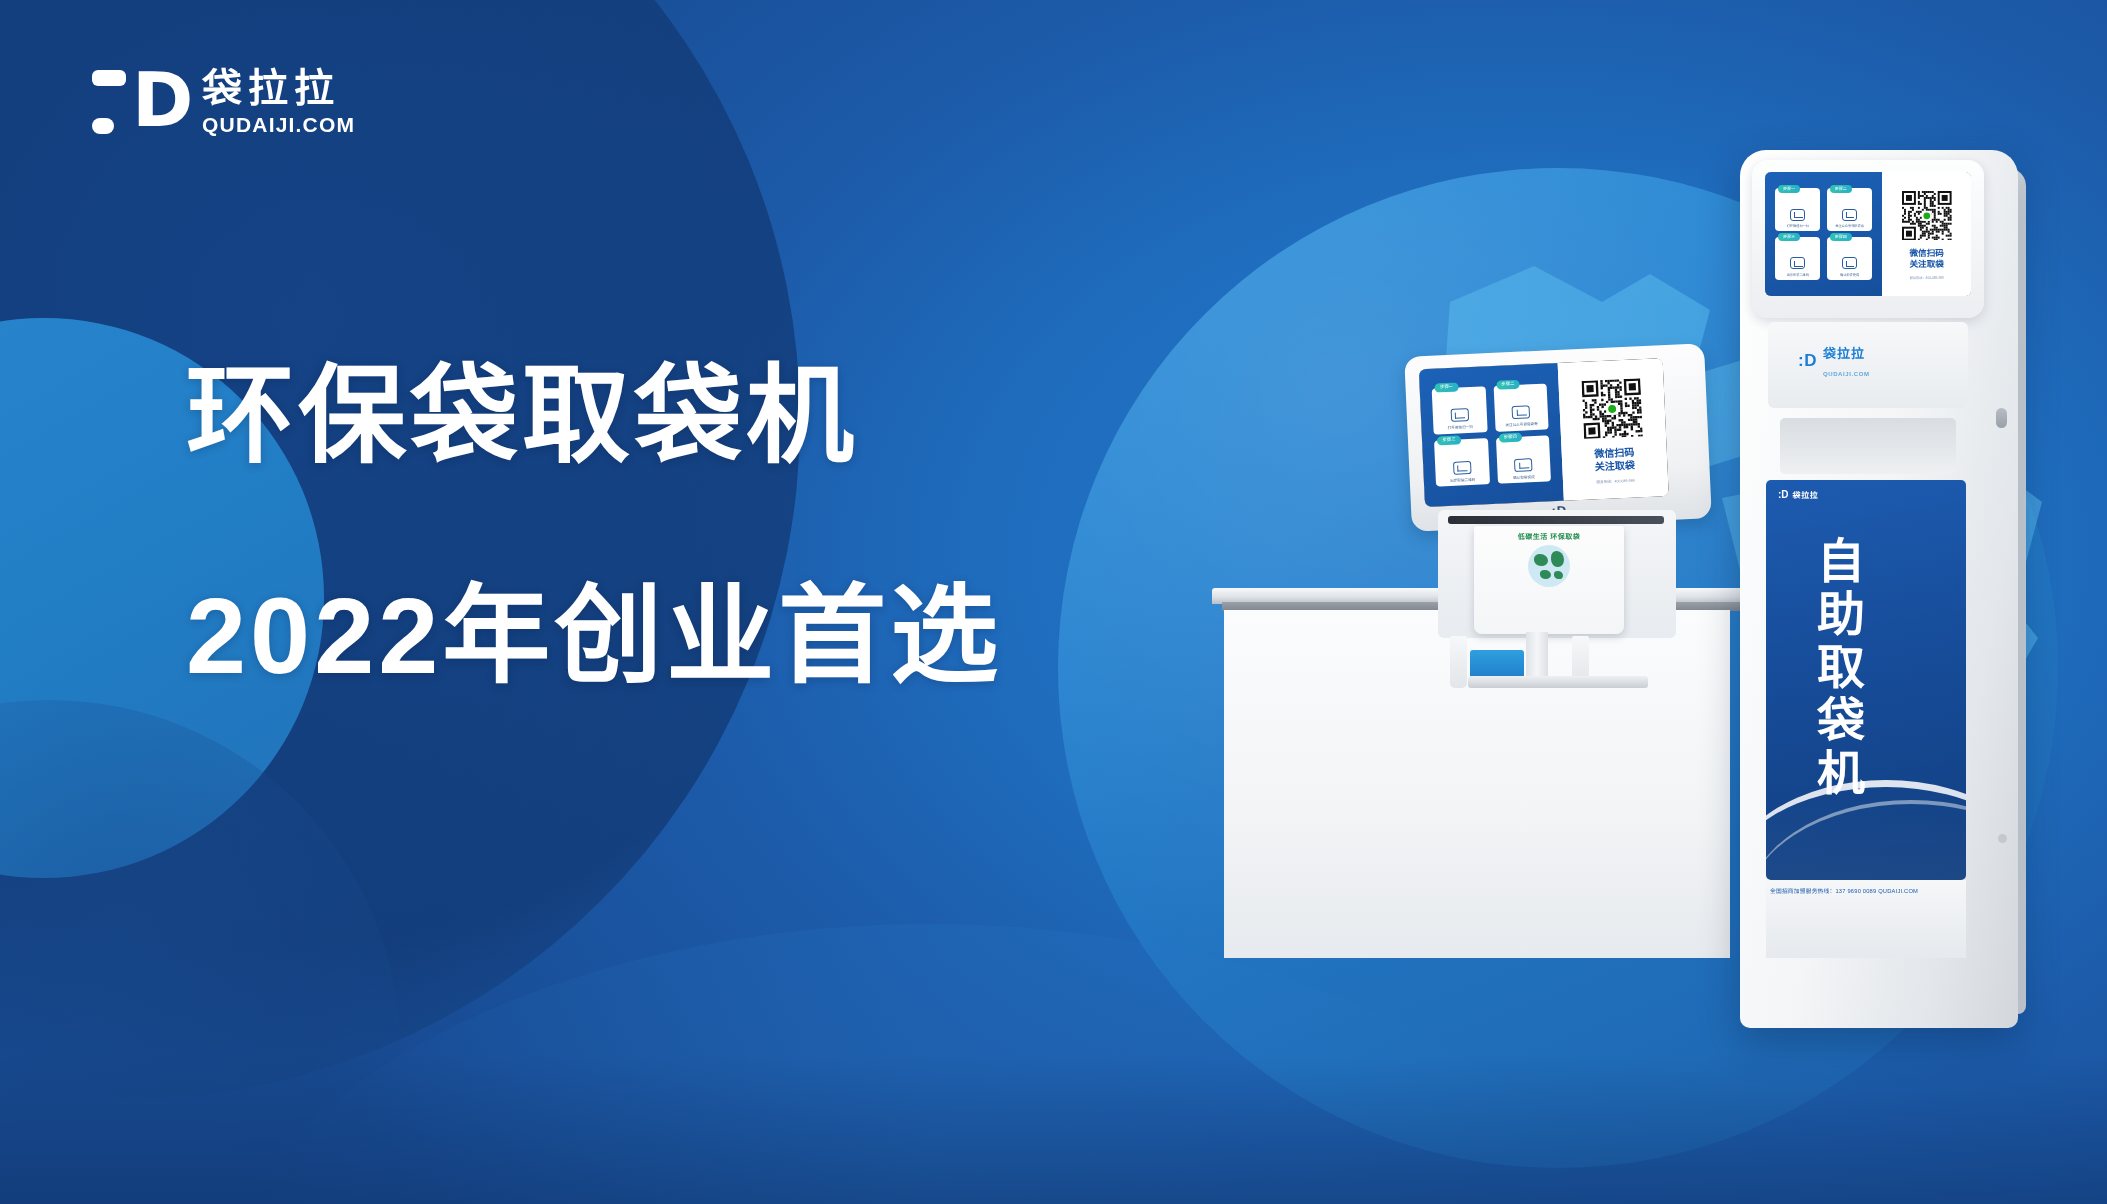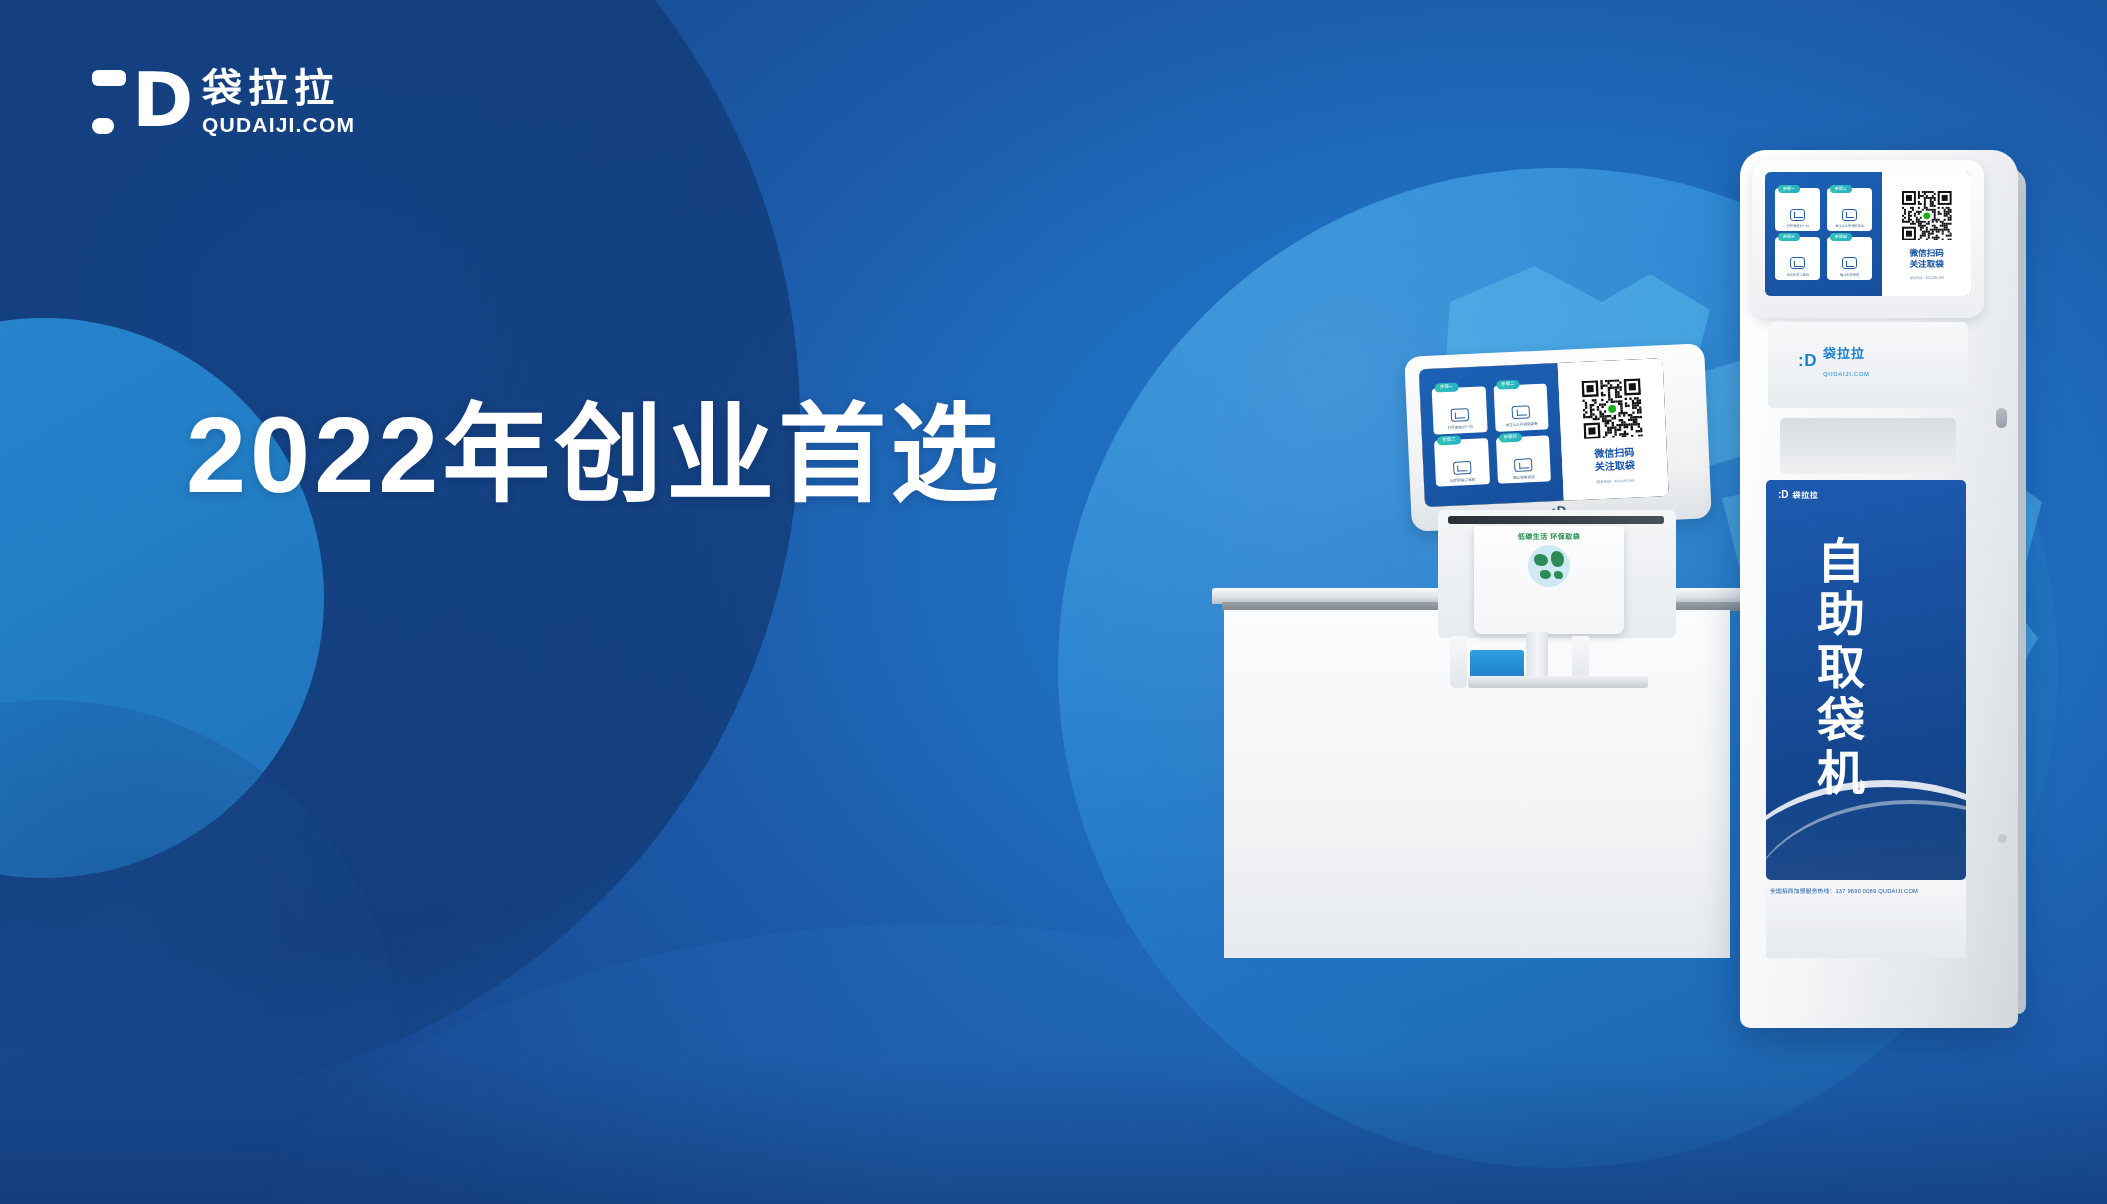--- a/index.html
+++ b/index.html
@@ -99,21 +99,21 @@
   }
 
   
   .copy { position:absolute; left:186px; top:360px; width:1000px; }
   .headline {
     color:#fff; font-weight:700;
     font-size:108px; line-height:112px;
     letter-spacing:4px;
     text-shadow:0 2px 10px rgba(0,20,55,.22);
   }
-  .headline.l2 { margin-top:39px; }
+  .headline.l2 { margin-top:108px; }
   .subtitle {
     margin-top:92px;
     color:#e9f2fb; font-size:40px; line-height:48px;
     letter-spacing:11px; font-weight:400;
   }
 
   
   .scene { position:absolute; left:1180px; top:150px; width:880px; height:900px; }
 
   
@@ -397,20 +397,21 @@
       <span class="dot bot"></span>
       <span class="dee">D</span>
     </div>
     <div class="logo-text">
       <div class="logo-cn">袋拉拉</div>
       <div class="logo-en">QUDAIJI.COM</div>
     </div>
   </div>
 
   <div class="copy">
+    <div class="headline l1">环保袋取袋机</div>
     <div class="headline l2">2022年创业首选</div>
   </div>
 
   <div class="scene">
 
     <div class="counter">
       <div class="counter-top"></div>
       <div class="counter-edge"></div>
       <div class="counter-face"></div>
     </div>

